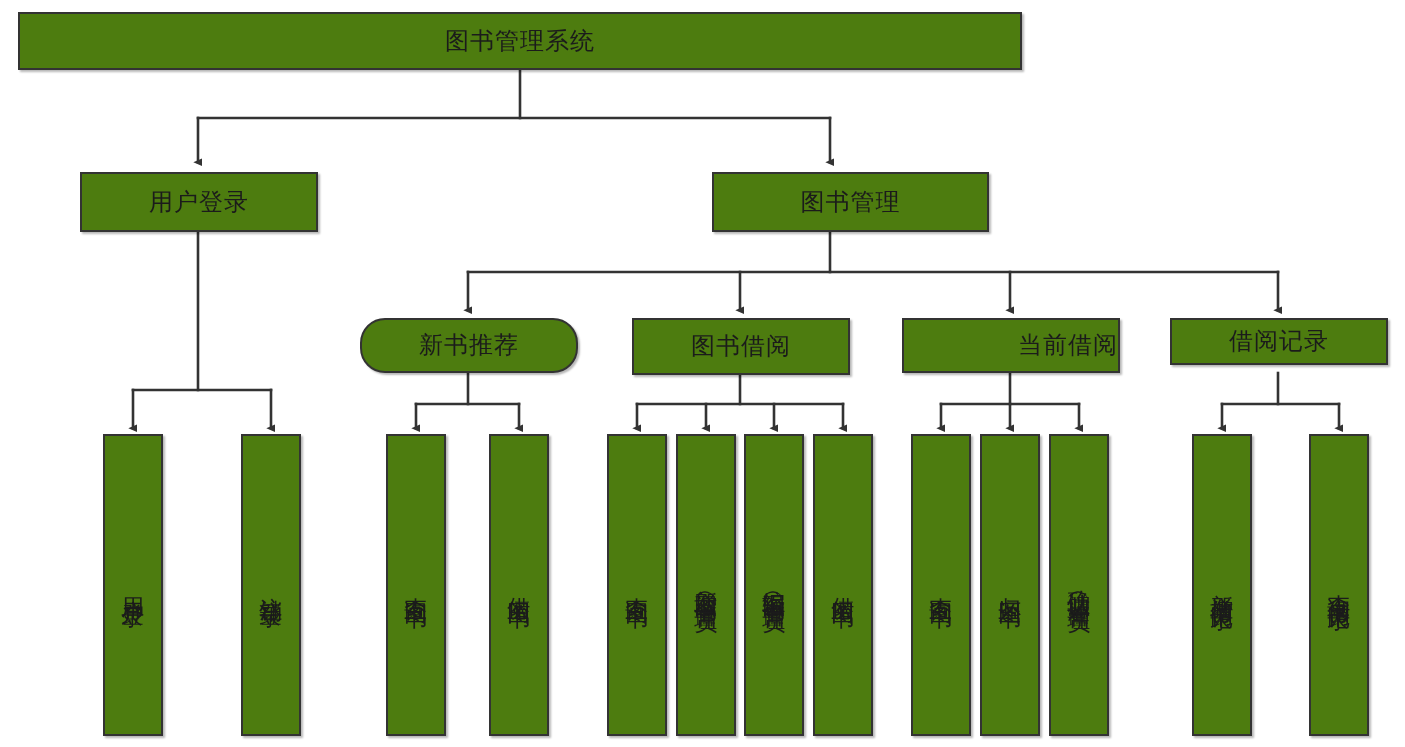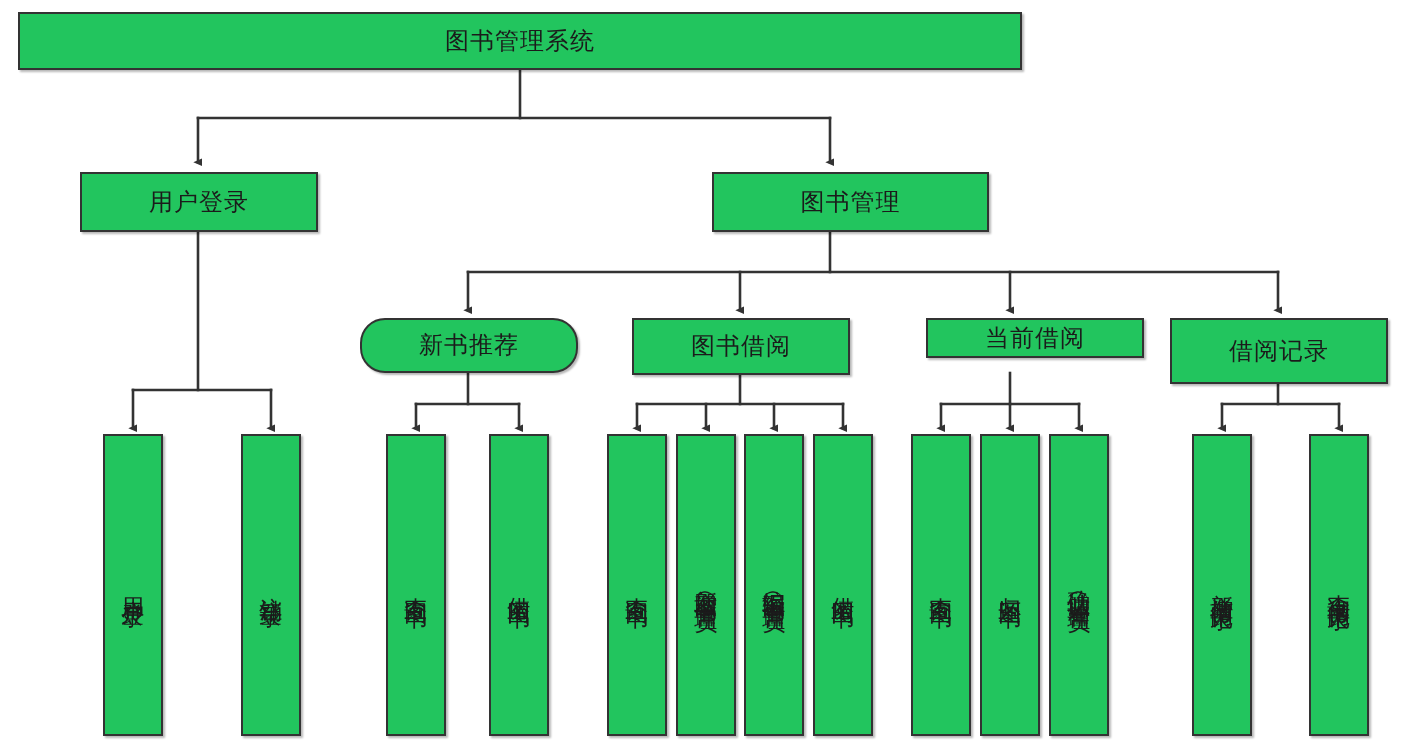--- a/index.html
+++ b/index.html
@@ -19,21 +19,21 @@
     position: absolute;
     left: 0;
     top: 0;
     width: 1405px;
     height: 747px;
     pointer-events: none;
   }
   .node {
     position: absolute;
     box-sizing: border-box;
-    background: #22c55e;
+    background: #4d7c0f;
     border: 2.5px solid #333333;
     box-shadow: 2px 2px 2px rgba(0,0,0,0.28);
     display: flex;
     align-items: center;
     justify-content: center;
     color: #1b1b1b;
     z-index: 2;
   }
   .node.horizontal {
     font-size: 24px;
@@ -133,24 +133,24 @@
   <div class="node horizontal" style="left:712px; top:172px; width:277px; height:60px;">
     <span>图书管理</span>
   </div>
 
   <div class="node horizontal" style="left:360px; top:318px; width:218px; height:55px;border-radius:25px;">
     <span>新书推荐</span>
   </div>
   <div class="node horizontal" style="left:632px; top:318px; width:218px; height:57px;">
     <span>图书借阅</span>
   </div>
-  <div class="node horizontal" style="left:926px; top:318px; width:218px; height:40px;">
+  <div class="node horizontal" style="left:902px; top:318px; width:218px; height:55px;justify-content:flex-end;">
     <span>当前借阅</span>
   </div>
-  <div class="node horizontal" style="left:1170px; top:318px; width:218px; height:66px;">
+  <div class="node horizontal" style="left:1170px; top:318px; width:218px; height:47px;">
     <span>借阅记录</span>
   </div>
 
   <div class="node vertical" style="left:103px; top:434px; width:60px; height:302px;">
     <span>用户登录</span>
   </div>
   <div class="node vertical" style="left:241px; top:434px; width:60px; height:302px;">
     <span>注销登录</span>
   </div>
 

